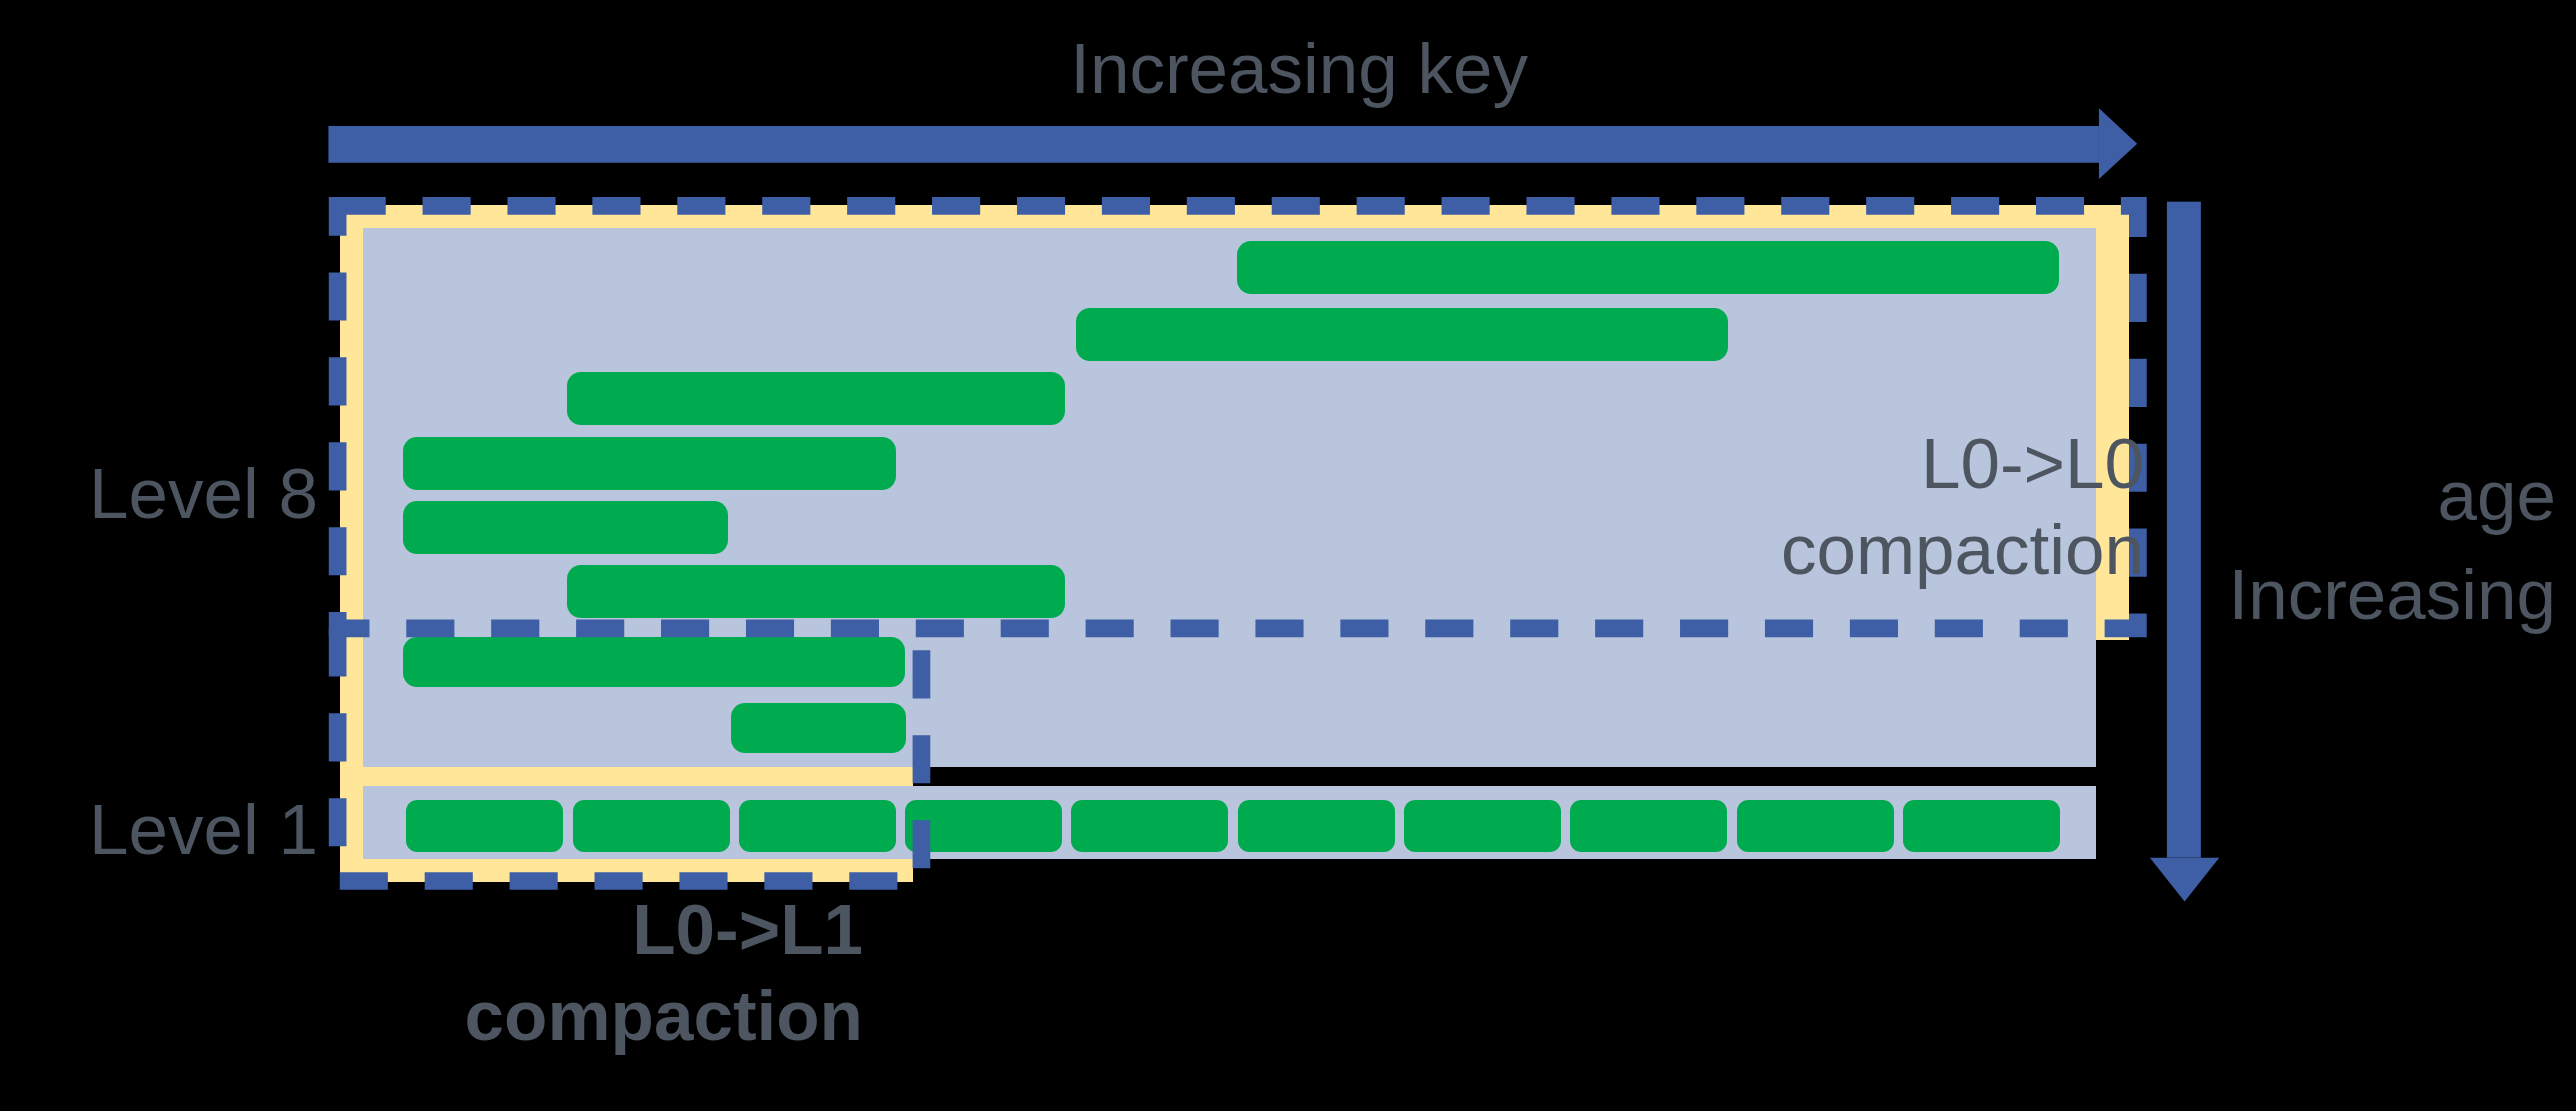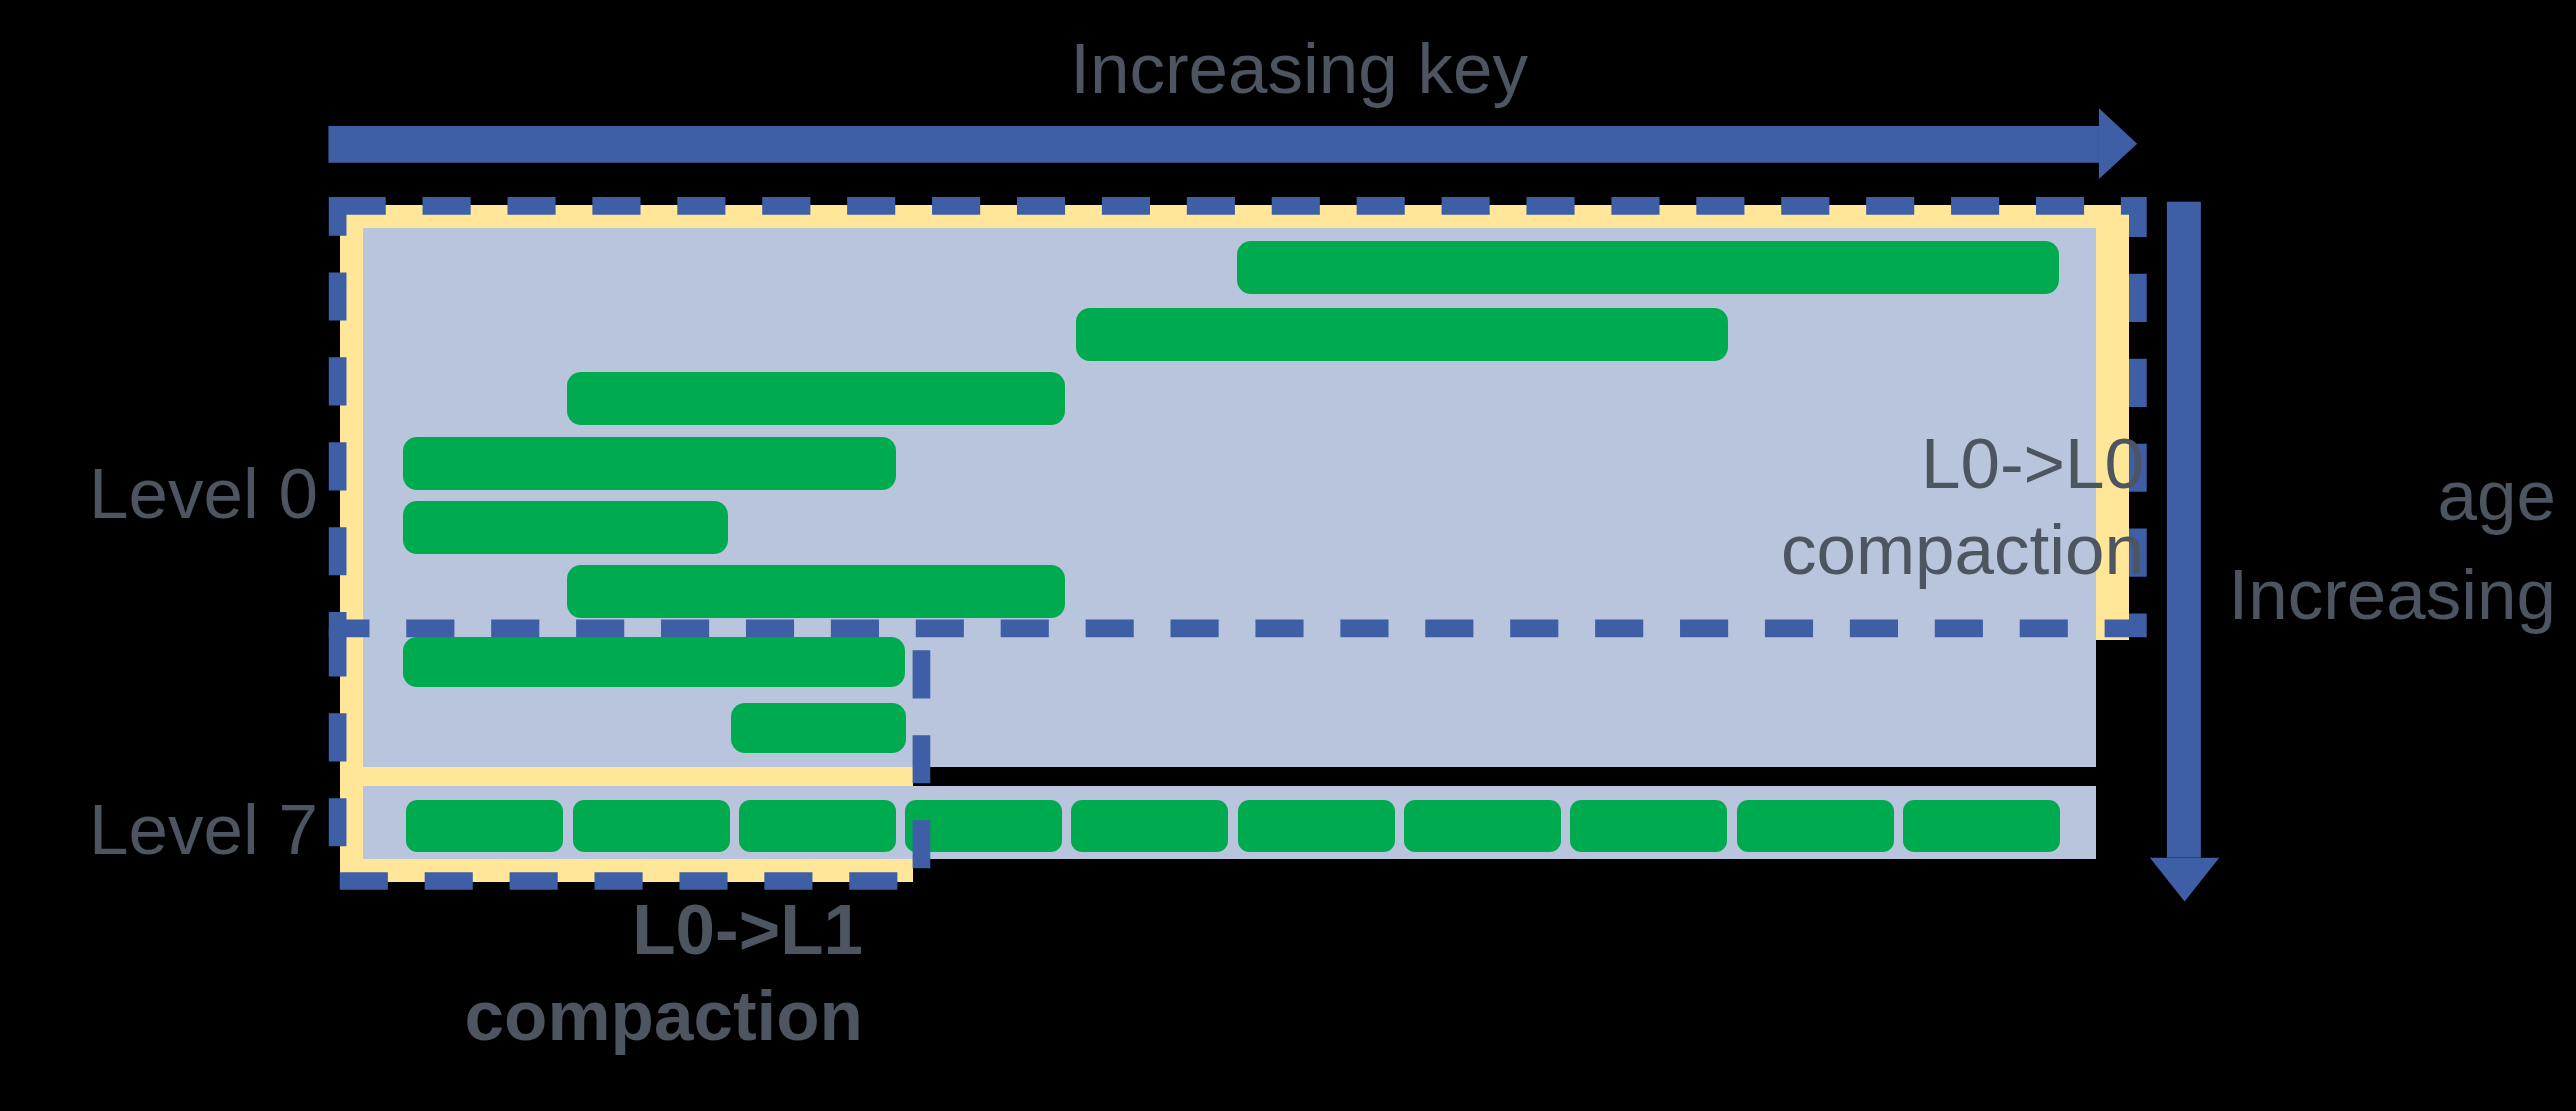--- a/index.html
+++ b/index.html
@@ -80,23 +80,23 @@
     <rect id="dash-l0l0" class="dashline" x="477" y="291" width="2544" height="597" stroke-width="25" stroke-dasharray="68 52"></rect>
     <path id="dash-l0l1" class="dashline" d="M 477 888 L 477 1245 L 1302 1245 L 1302 888" stroke-width="25" stroke-dasharray="68 52"></path>
     <rect id="harrow-shaft" class="arrowpart" x="464" y="178" width="2502" height="52"></rect>
     <polygon id="harrow-head" class="arrowpart" points="2966,153 2966,253 3020,203"></polygon>
     <rect id="varrow-shaft" class="arrowpart" x="3062" y="285" width="48" height="927"></rect>
     <polygon id="varrow-head" class="arrowpart" points="3038,1212 3136,1212 3087,1274"></polygon>
   </svg>
 
   <div class="label" id="label-increasing-key">Increasing key</div>
 
-  <div class="label" id="label-level0">Level 0</div>
+  <div class="label" id="label-level0">Level 8</div>
 
-  <div class="label" id="label-level1">Level 7</div>
+  <div class="label" id="label-level1">Level 1</div>
 
   <div class="label" id="label-l0l0">
     <span class="line">L0-&gt;L0</span>
     <span class="line">compaction</span>
   </div>
 
   <div class="label" id="label-l0l1">
     <span class="line">L0-&gt;L1</span>
     <span class="line">compaction</span>
   </div>

